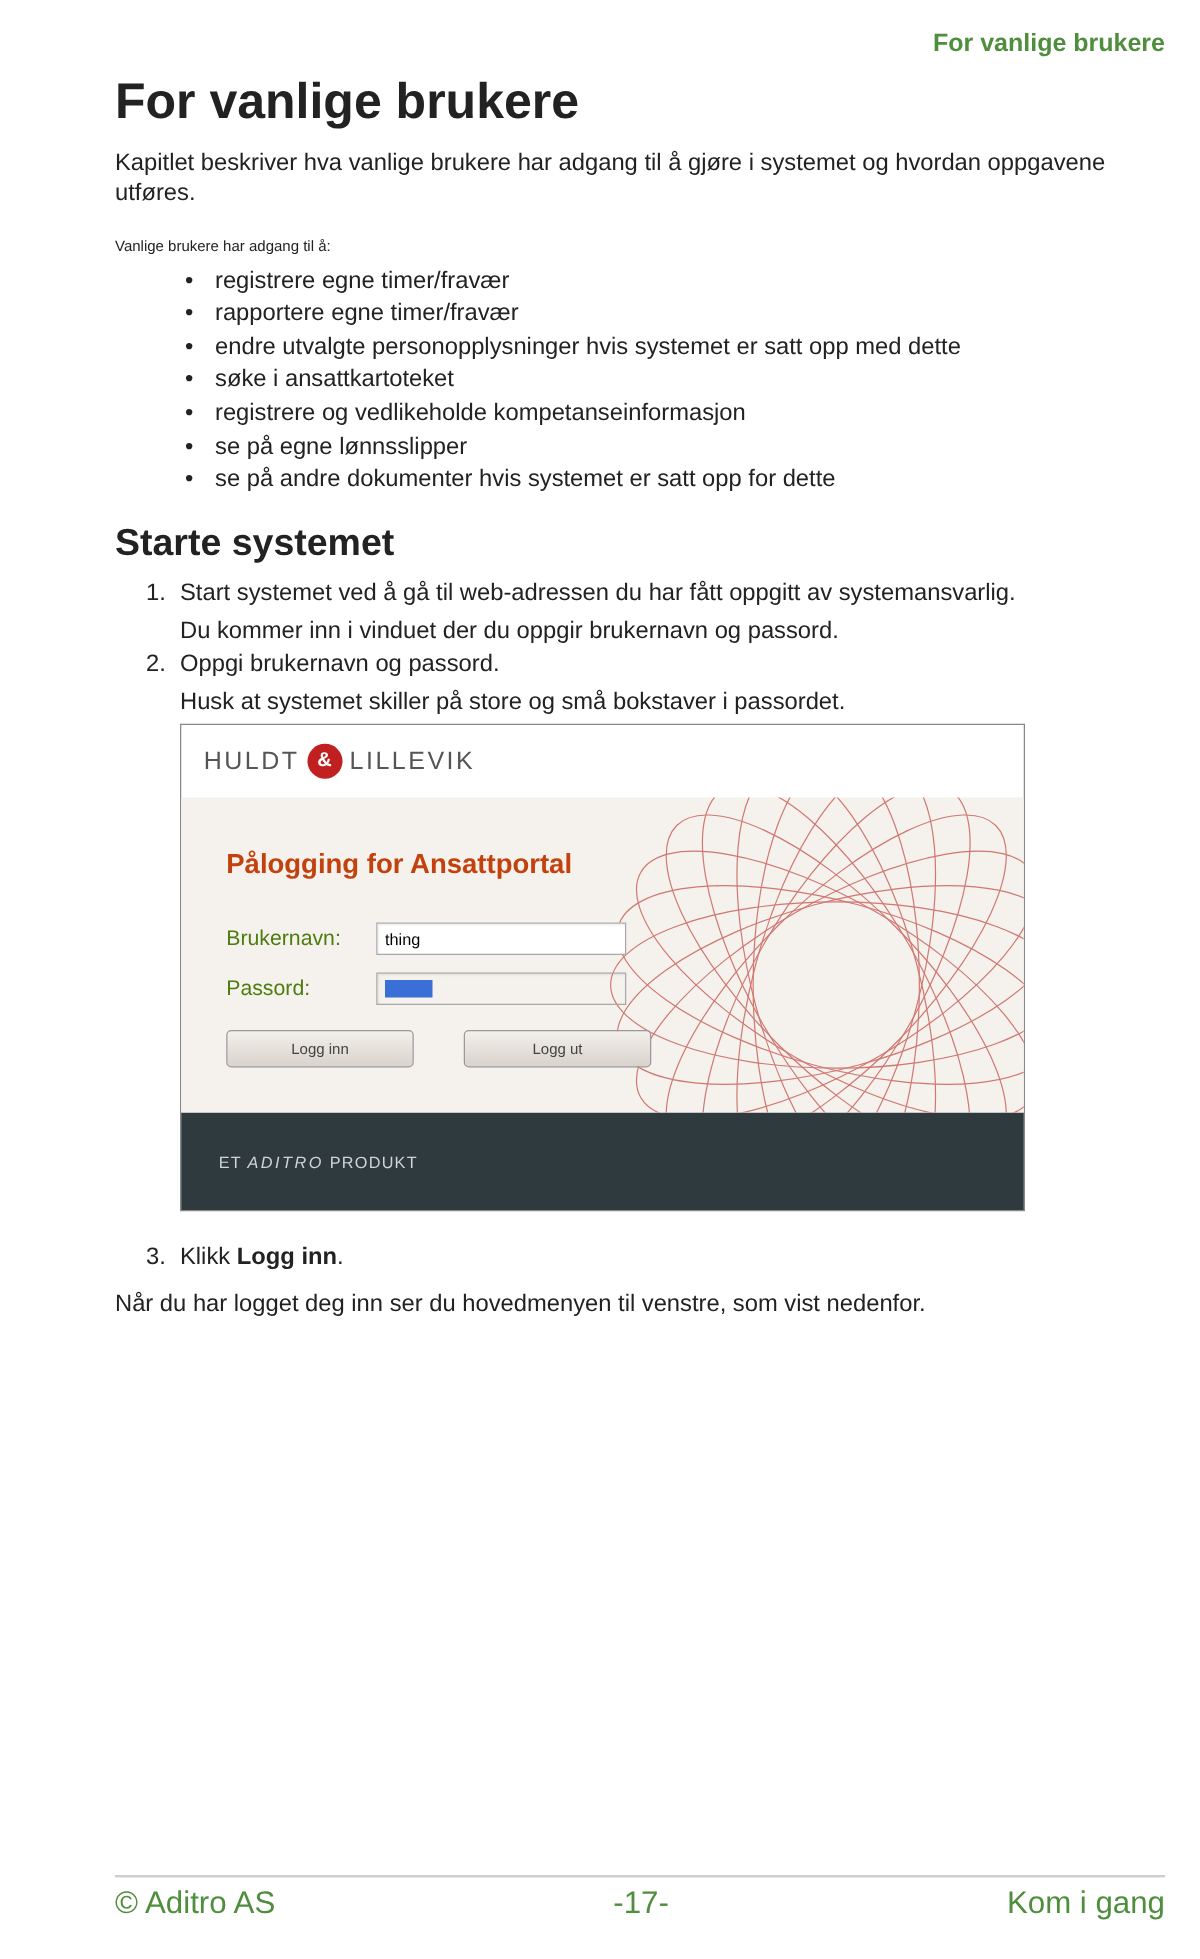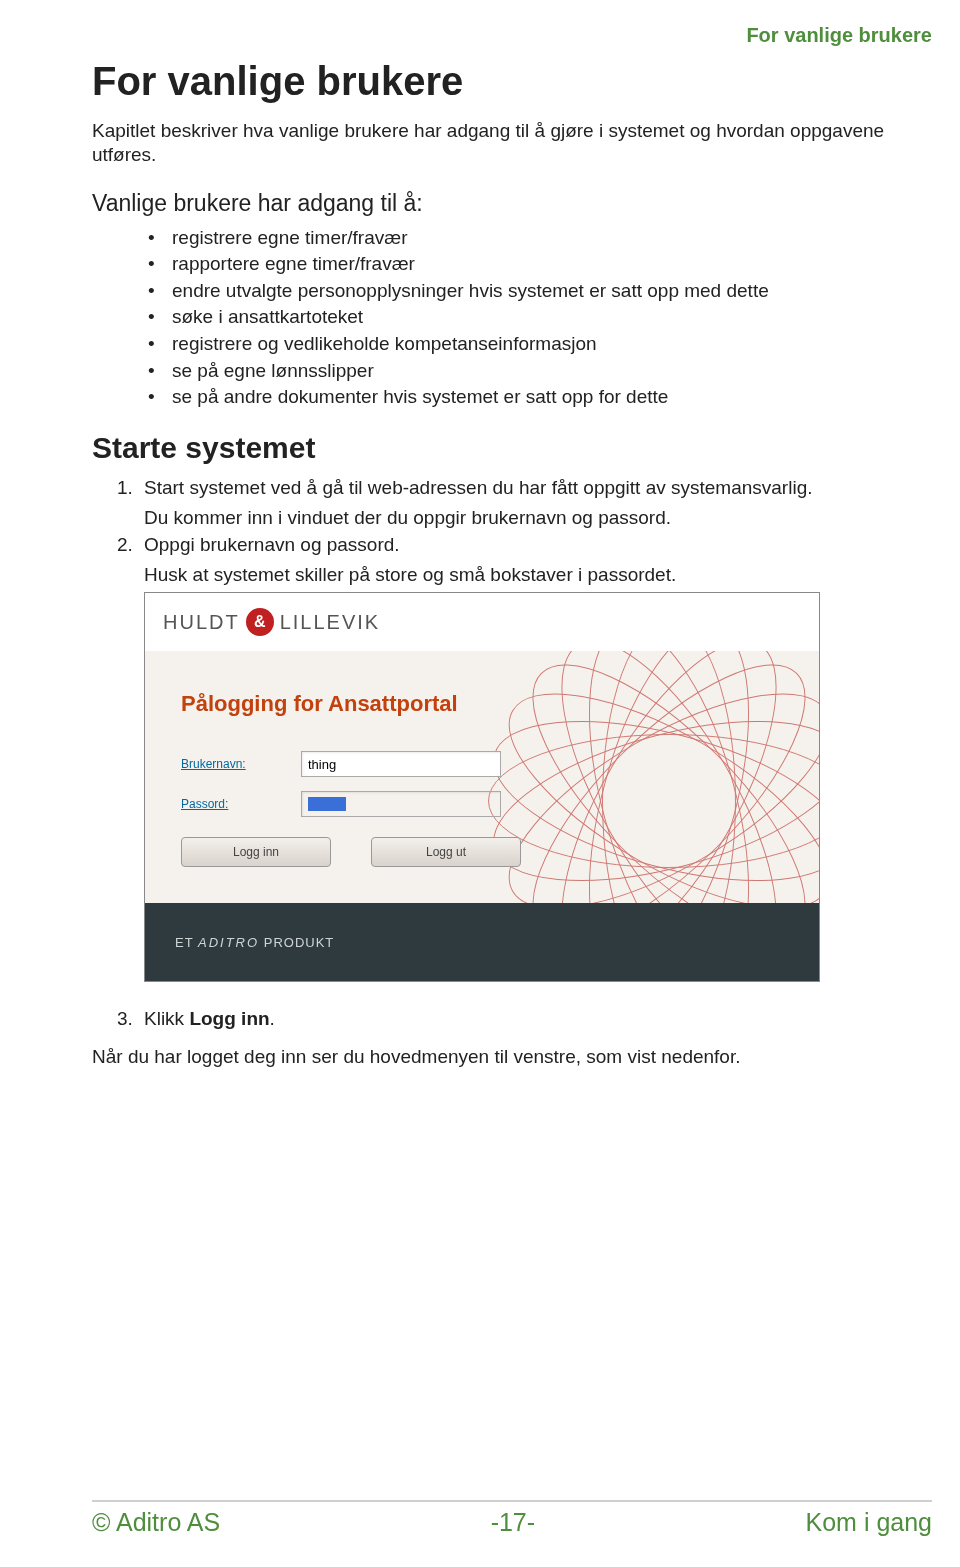--- a/index.html
+++ b/index.html
@@ -1,38 +1,38 @@
 <!DOCTYPE html>
 <html><head>
 <meta charset="utf-8">
 <style>
   * { box-sizing: border-box; margin: 0; padding: 0; }
   html, body { width: 960px; font-family: Verdana, Arial, sans-serif; color: #222; background: #fff; }
   .page { width: 960px; min-height: 1567px; position: relative; padding: 24px 60px 0 60px; margin-left: 32px; }
   .running-head { color: #4f8e3c; font-weight: bold; font-size: 20px; text-align: right; margin: 0 0 12px 0; }
   h1.title { font-size: 40px; font-weight: bold; color: #222; margin: 0 0 16px 0; line-height: 1.1; }
   .intro { font-size: 19px; line-height: 1.28; margin: 0 0 22px 0; }
-  .lead-in { font-size: 23px; margin: 0 0 8px 0; }
+  .lead-in { font-size: 12px; margin: 0 0 8px 0; }
   ul.bullets { list-style: none; padding-left: 56px; margin: 0 0 20px 0; }
   ul.bullets li { font-size: 19px; line-height: 1.4; position: relative; padding-left: 24px; }
   ul.bullets li::before { content: "•"; position: absolute; left: 0; top: 0; font-size: 19px; }
   h2.subtitle { font-size: 30px; font-weight: bold; margin: 14px 0 10px 0; }
   ol.steps { list-style: decimal; padding-left: 46px; margin: 0 0 4px 0; }
   ol.steps li { font-size: 19px; line-height: 1.36; padding-left: 6px; margin-bottom: 2px; }
   .continuation { font-size: 19px; line-height: 1.36; padding-left: 52px; margin-bottom: 2px; }
 
   
   .login-shot { width: 676px; margin: 4px 0 0 52px; border: 1px solid #888; background: #fff; }
   .login-top { height: 58px; padding: 10px 18px; display: flex; align-items: center; gap: 6px; }
   .hl-brand { font-family: Arial, sans-serif; font-size: 20px; color: #555; letter-spacing: 2px; }
   .hl-amp { display: inline-flex; align-items: center; justify-content: center; width: 28px; height: 28px; border-radius: 50%; background: #c02020; color: #fff; font-size: 16px; font-weight: bold; vertical-align: middle; }
   .login-body { position: relative; background: #f5f1ec; padding: 26px 30px 30px 30px; overflow: hidden; }
   .login-heading { color: #c2410c; font-weight: bold; font-size: 22px; margin: 14px 0 34px 6px; position: relative; z-index: 2; }
   .form-row { display: flex; align-items: center; margin: 0 0 14px 6px; position: relative; z-index: 2; }
-  .form-label { width: 120px; font-size: 12px; color: #0369a1; text-decoration: underline; }
+  .form-label { width: 120px; font-size: 17px; color: #4d7c0f; }
   .form-input { width: 200px; height: 26px; border: 1px solid #a9a9a9; background: #fff; padding: 2px 6px; font-size: 13px; font-family: Verdana, sans-serif; box-shadow: inset 1px 1px 2px rgba(0,0,0,0.08); }
   .pw-masked { letter-spacing: 2px; background: linear-gradient(#3a6fd8,#3a6fd8); background-repeat: no-repeat; background-size: 38px 14px; background-position: 6px 50%; color: transparent; }
   .btn-row { display: flex; gap: 40px; margin: 20px 6px 6px 6px; position: relative; z-index: 2; }
   .login-btn { width: 150px; height: 30px; border: 1px solid #999; border-radius: 4px; background: linear-gradient(#f3efea, #d8d3cc); font-size: 12px; color: #444; font-family: Verdana, sans-serif; cursor: pointer; }
   .spiro { position: absolute; right: -60px; top: -40px; width: 420px; height: 380px; z-index: 1; opacity: 0.85; }
   .login-footer { background: #2e3a3e; height: 78px; display: flex; align-items: center; padding-left: 30px; }
   .login-footer span { color: #cfd5d6; font-size: 13px; letter-spacing: 1px; }
   .login-footer .brand-strong { font-style: italic; letter-spacing: 2px; }
 
   .step3-block { margin-top: 24px; }

